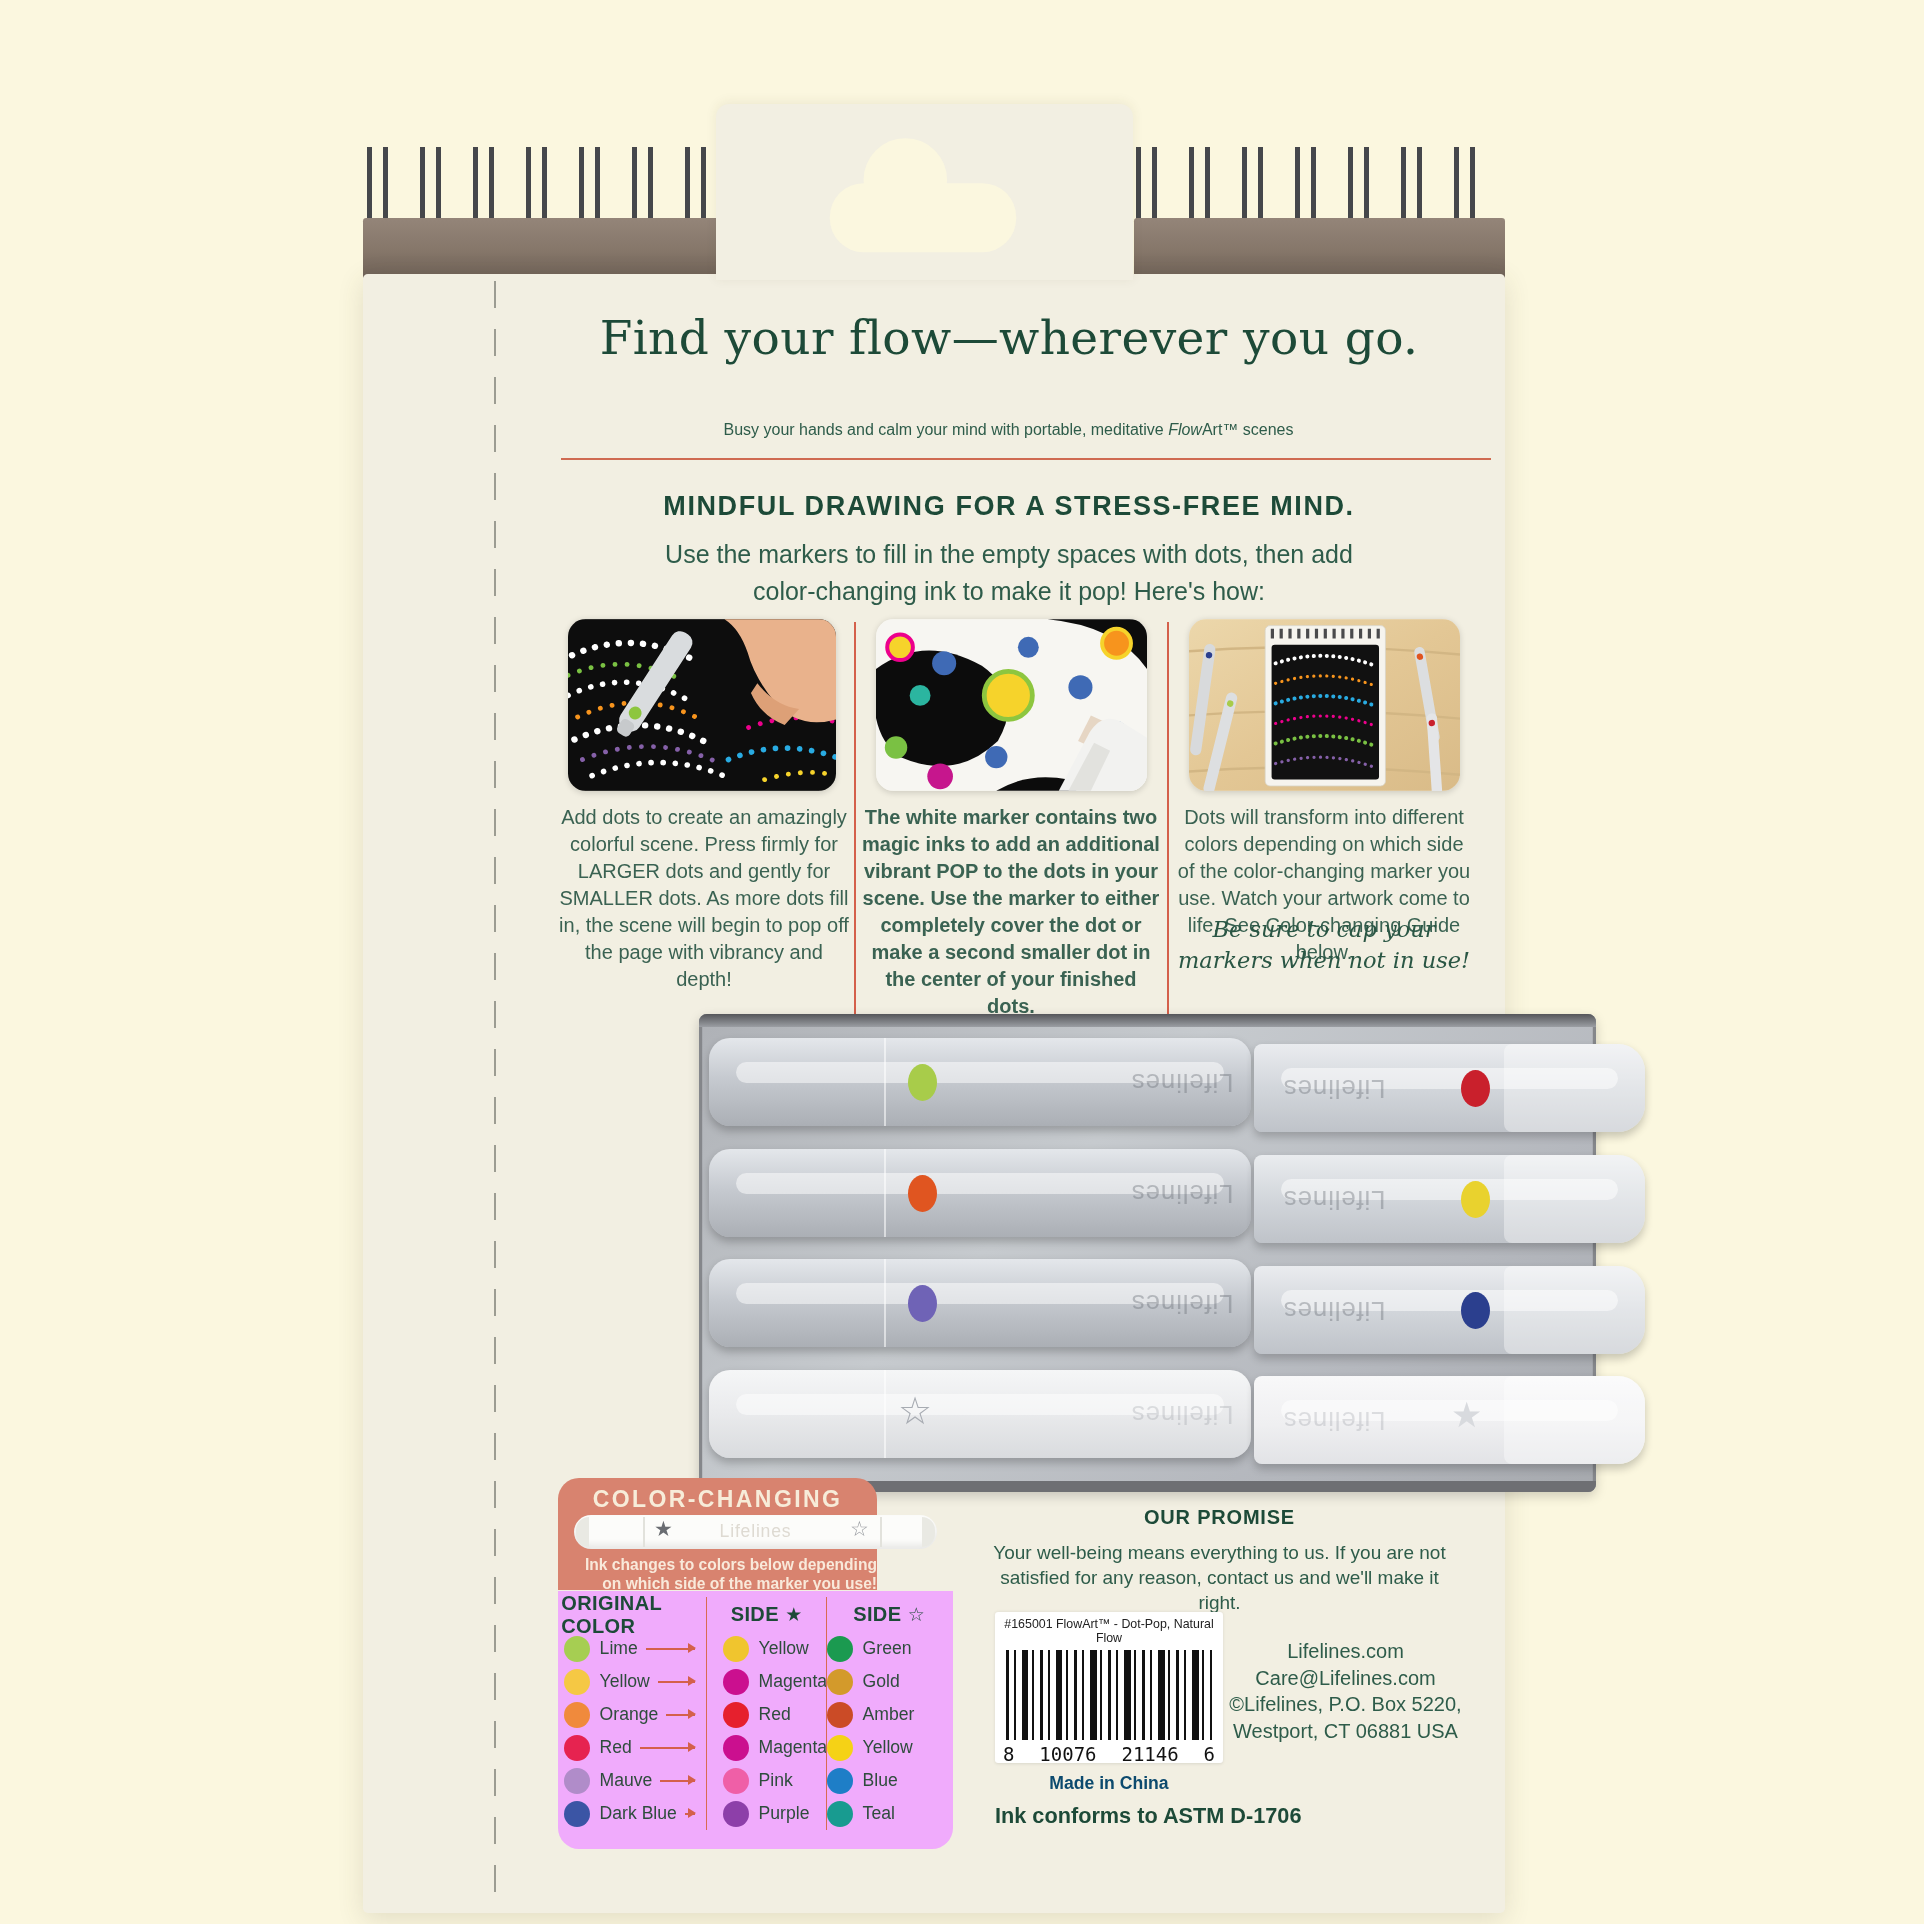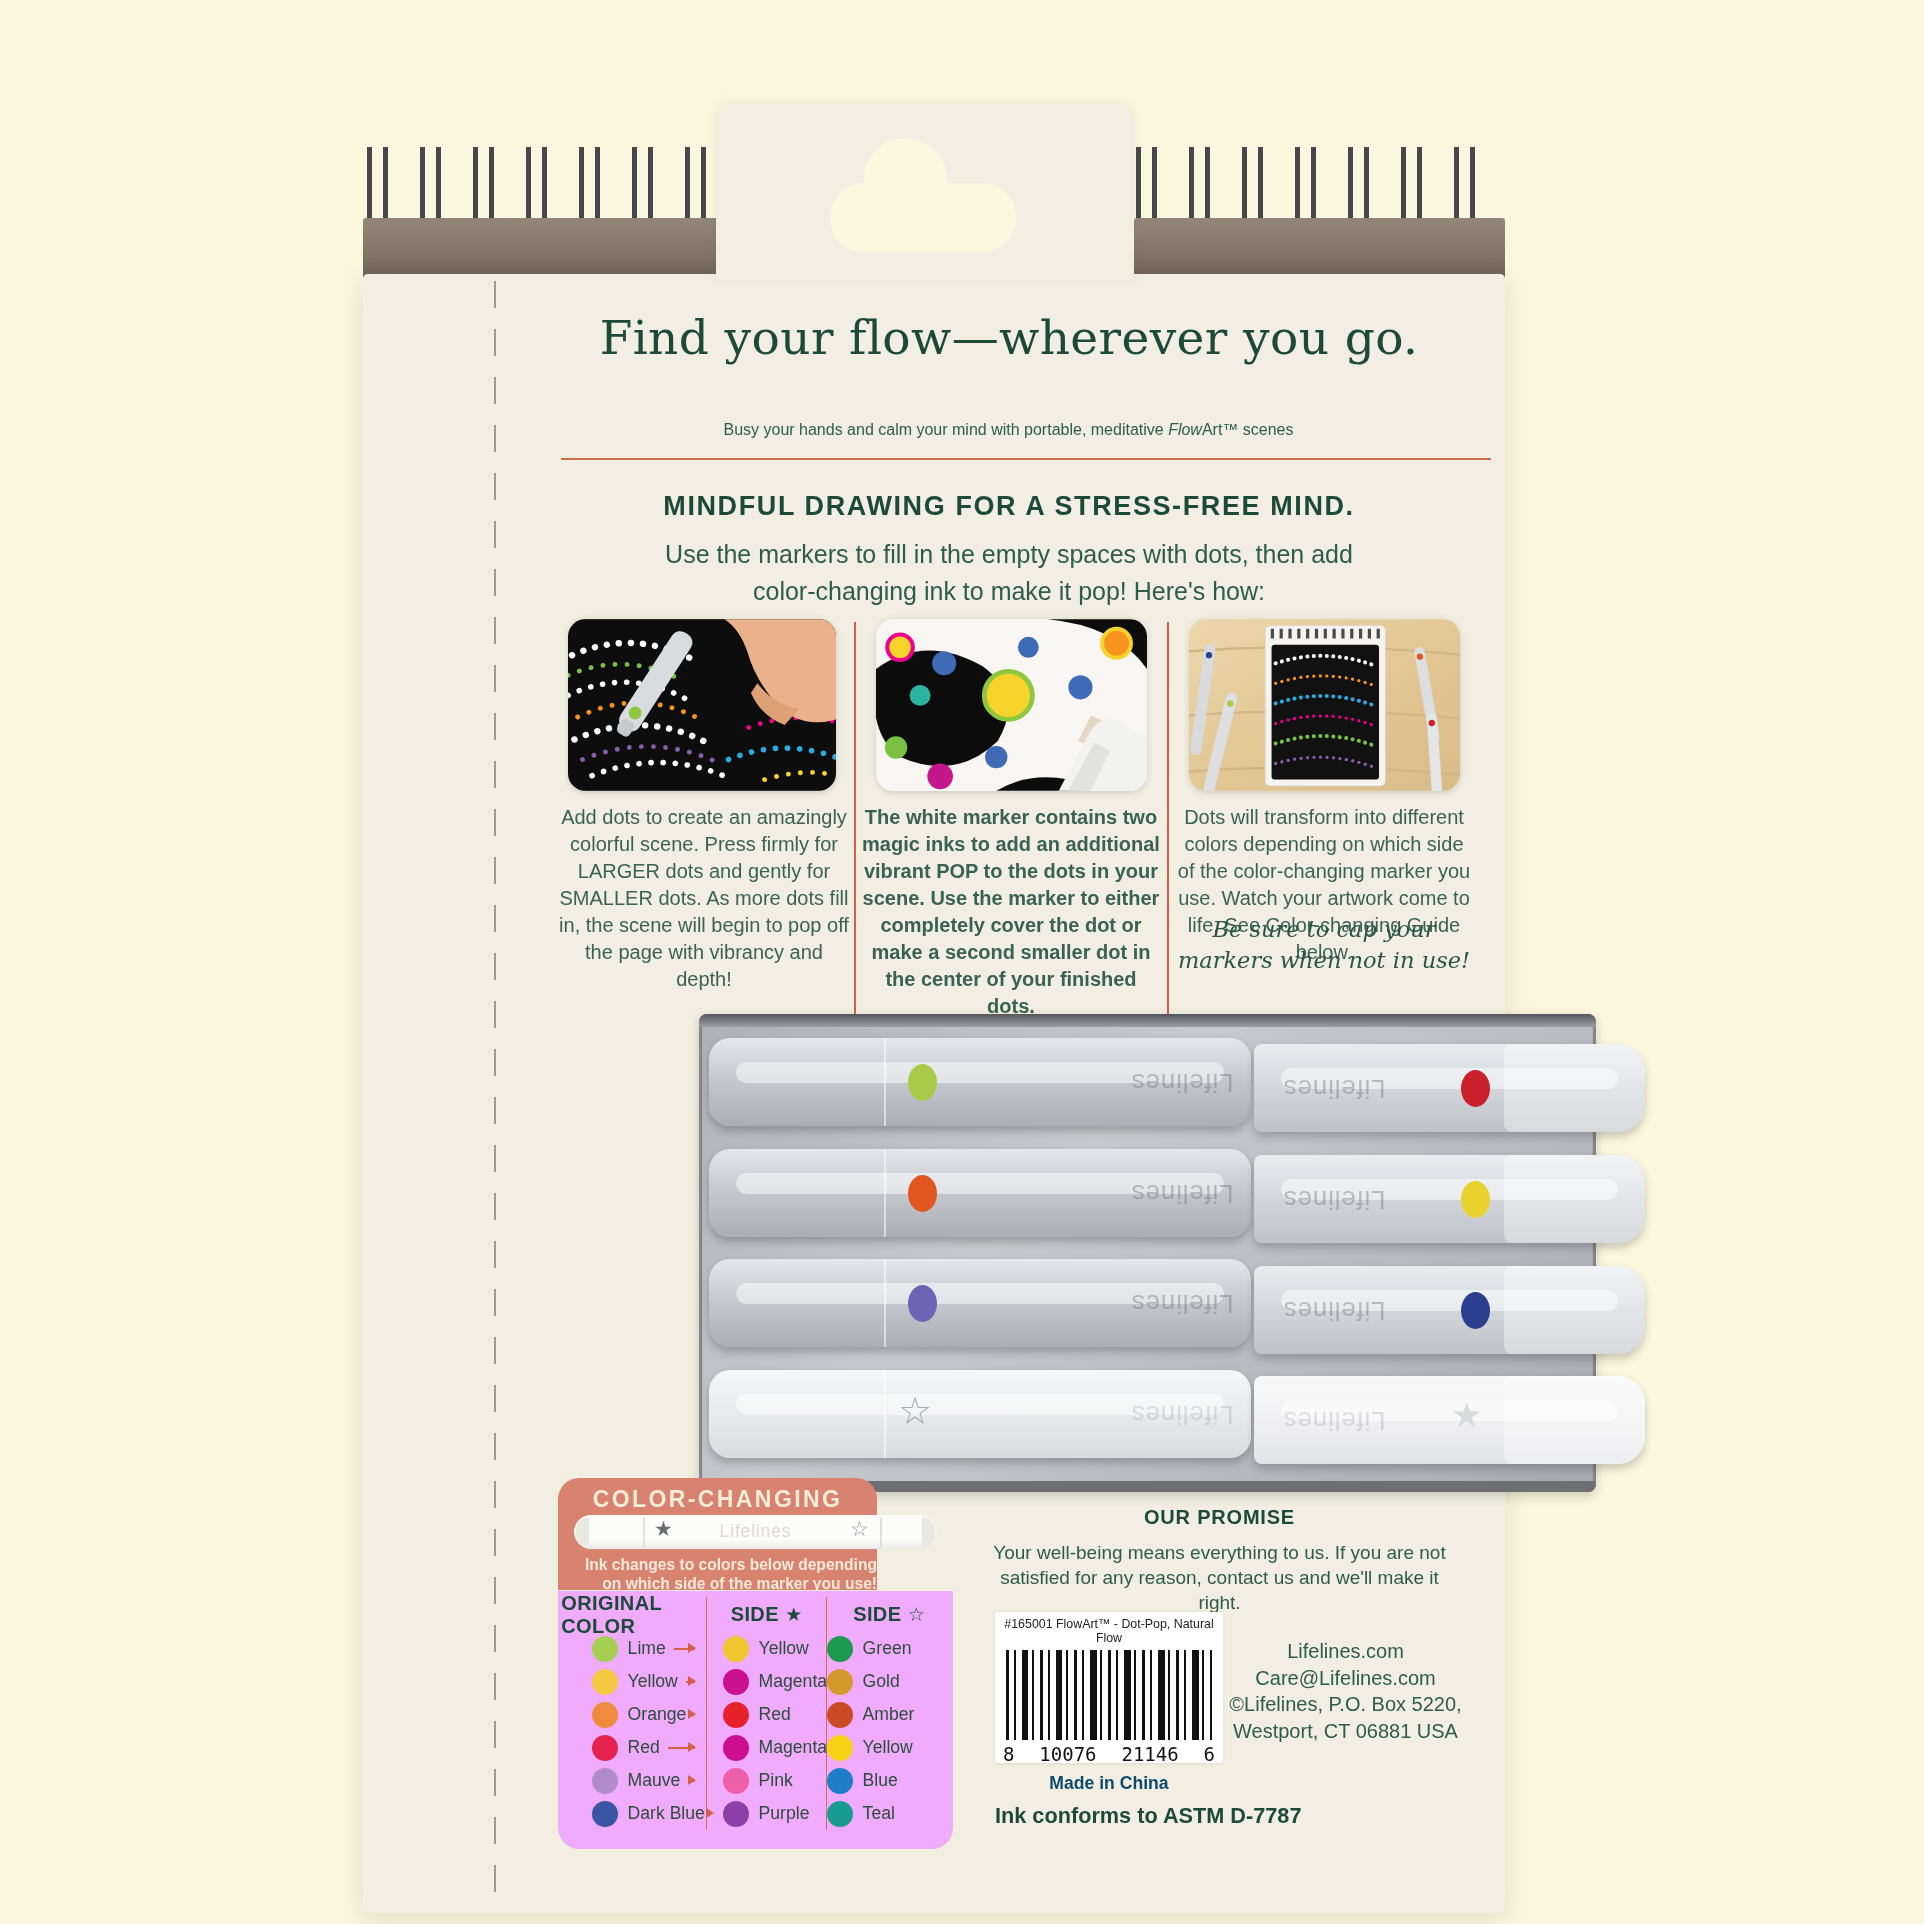--- a/index.html
+++ b/index.html
@@ -87,21 +87,21 @@
   .g-mstar{position:absolute;top:2.4px;font-size:21px;}
   .g-brand{position:absolute;left:0;top:5.6px;width:100%;text-align:center;font-size:17.6px;
         color:#dedad2;letter-spacing:0.8px;}
   .g-sub{position:absolute;left:0;top:77px;width:100%;text-align:right;font-size:15.6px;
         line-height:19px;font-weight:bold;color:#f9e9da;}
   .guide-body{left:558px;top:1591px;width:395px;height:258px;border-radius:0 0 21px 21px;
         padding-top:6.4px;box-sizing:border-box;}
   .g-row{display:flex;align-items:stretch;height:33px;}
   .g-hrow{height:35px;}
   .gc{display:flex;align-items:center;box-sizing:border-box;}
-  .gc1{width:148px;padding-left:34px;justify-content:space-between;}
+  .gc1{width:148px;padding-left:6px;justify-content:space-between;}
   .gc2{width:120px;padding-left:16px;border-left:1.6px solid #d96b52;}
   .gc3{width:125px;border-left:1.6px solid #d96b52;}
   .ghead{font-size:20px;font-weight:bold;color:#1d4a38;letter-spacing:0.4px;}
   .gc1.ghc{justify-content:center;padding-left:3.2px;}
   .gc2.ghc,.gc3.ghc{justify-content:center;padding-left:0;}
   .sw{width:26px;height:26px;border-radius:50%;flex:0 0 auto;margin-right:9.6px;}
   .gl{font-size:17.6px;color:#2e4c3c;font-weight:500;white-space:nowrap;}
   .arr{flex:1;height:2.4px;background:#d4604b;margin:0 11.2px 0 8px;position:relative;}
   .arr::after{content:'';position:absolute;right:-1.6px;top:-4.4px;width:0;height:0;
         border-left:8px solid #d4604b;border-top:5.6px solid transparent;border-bottom:5.6px solid transparent;}
@@ -437,14 +437,14 @@
 </div>
 <div class="abs made-in">Made in China</div>
 
 <div class="abs contact">
   <span>Lifelines.com</span><br>
   <span>Care@Lifelines.com</span><br>
   <span>©Lifelines, P.O. Box 5220,</span><br>
   <span>Westport, CT 06881 USA</span>
 </div>
 
-<div class="abs conform">Ink conforms to ASTM D-7787</div>
+<div class="abs conform">Ink conforms to ASTM D-1706</div>
 
 
 </body></html>

